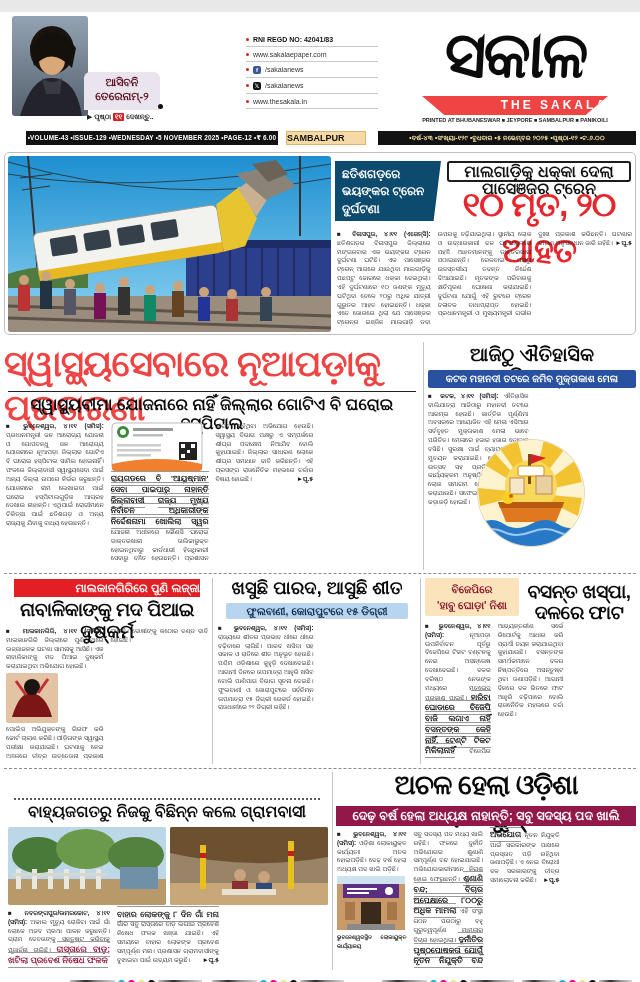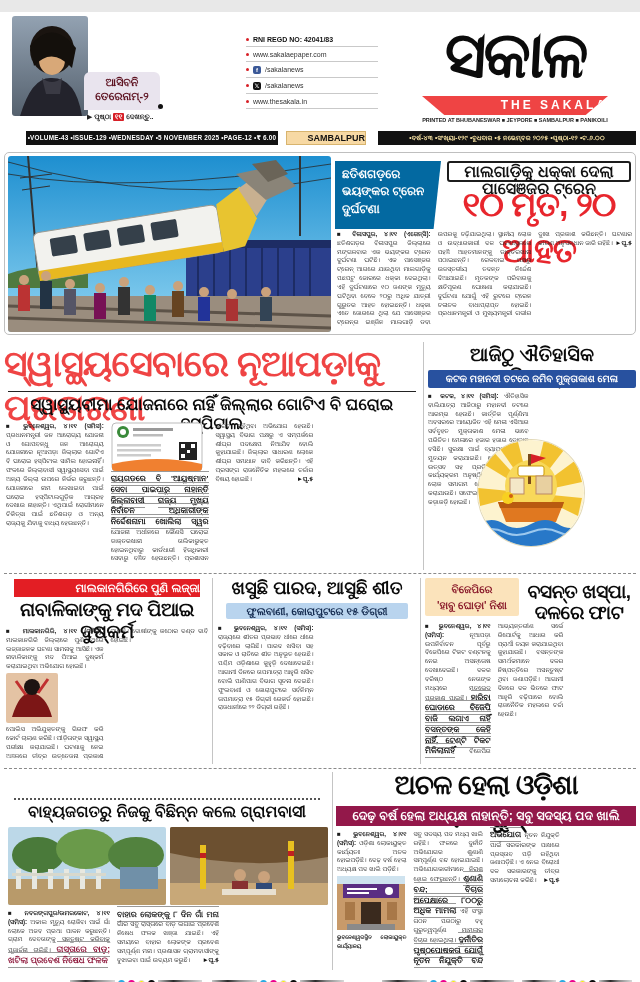--- a/index.html
+++ b/index.html
@@ -27,27 +27,27 @@
   .logo-odia{left:392px;top:2px;width:246px;height:82px;font-size:64px;font-weight:bold;
              text-align:center;letter-spacing:-3px;color:#0b0b0b;line-height:82px;transform:skewX(-3deg)}
   .logo-banner{left:422px;top:84px;width:186px;height:19px;background:#ef4444;
                clip-path:polygon(0 0,100% 0,88% 100%,12% 100%);color:#fff;font-weight:bold;
                font-size:12px;letter-spacing:3px;text-align:right;line-height:19px}
   .printed{left:392px;top:105px;width:246px;text-align:center;font-size:5.5px;font-weight:bold;color:#222}
   .strip{background:#121212;color:#fff;font-weight:bold;height:14px;line-height:14px;
          font-size:6.4px;text-align:center;letter-spacing:.2px}
   .vol-en{left:26px;top:119px;width:252px}
   .edition{left:286px;top:119px;width:80px;height:14px;background:#f7d9a4;border:1px solid #d8b46e;
-           font-size:9px;font-weight:bold;text-align:right;line-height:12px;color:#111}
+           font-size:9px;font-weight:bold;text-align:left;line-height:12px;color:#111}
   .vol-od{left:378px;top:119px;width:258px;color:#ffe9a8}
 
   
   .lead-band{left:4px;top:140px;width:632px;height:183px;border:1px solid #bfbfbf;border-radius:5px}
   .lead-photo{left:3px;top:3px;width:323px;height:176px;border-radius:3px;overflow:hidden}
-  .lead-sidebox{left:330px;top:8px;width:106px;height:68px;background:#0369a1;color:#fff;
+  .lead-sidebox{left:330px;top:8px;width:106px;height:60px;background:#0c4a6e;color:#fff;
                 clip-path:polygon(0 0,100% 0,93% 100%,0 100%);font-weight:bold;font-size:12px;
                 line-height:1.45;padding:5px 6px 0 7px}
   .lead-kicker{left:442px;top:8px;width:184px;height:21px;border:2px solid #1c1c1c;border-radius:3px;
                font-weight:bold;font-size:16px;text-align:center;line-height:17px}
   .lead-headline{left:438px;top:28px;width:192px;height:46px;color:#e8262d;font-weight:bold;
                  font-size:34px;text-align:center;line-height:46px;letter-spacing:-1px}
   .lead-body{left:332px;top:77px;width:295px;height:100px}
 
   
   .body-text{font-size:6.3px;line-height:1.4;text-align:justify;color:#1d1d1d;column-gap:7px;column-fill:auto}

